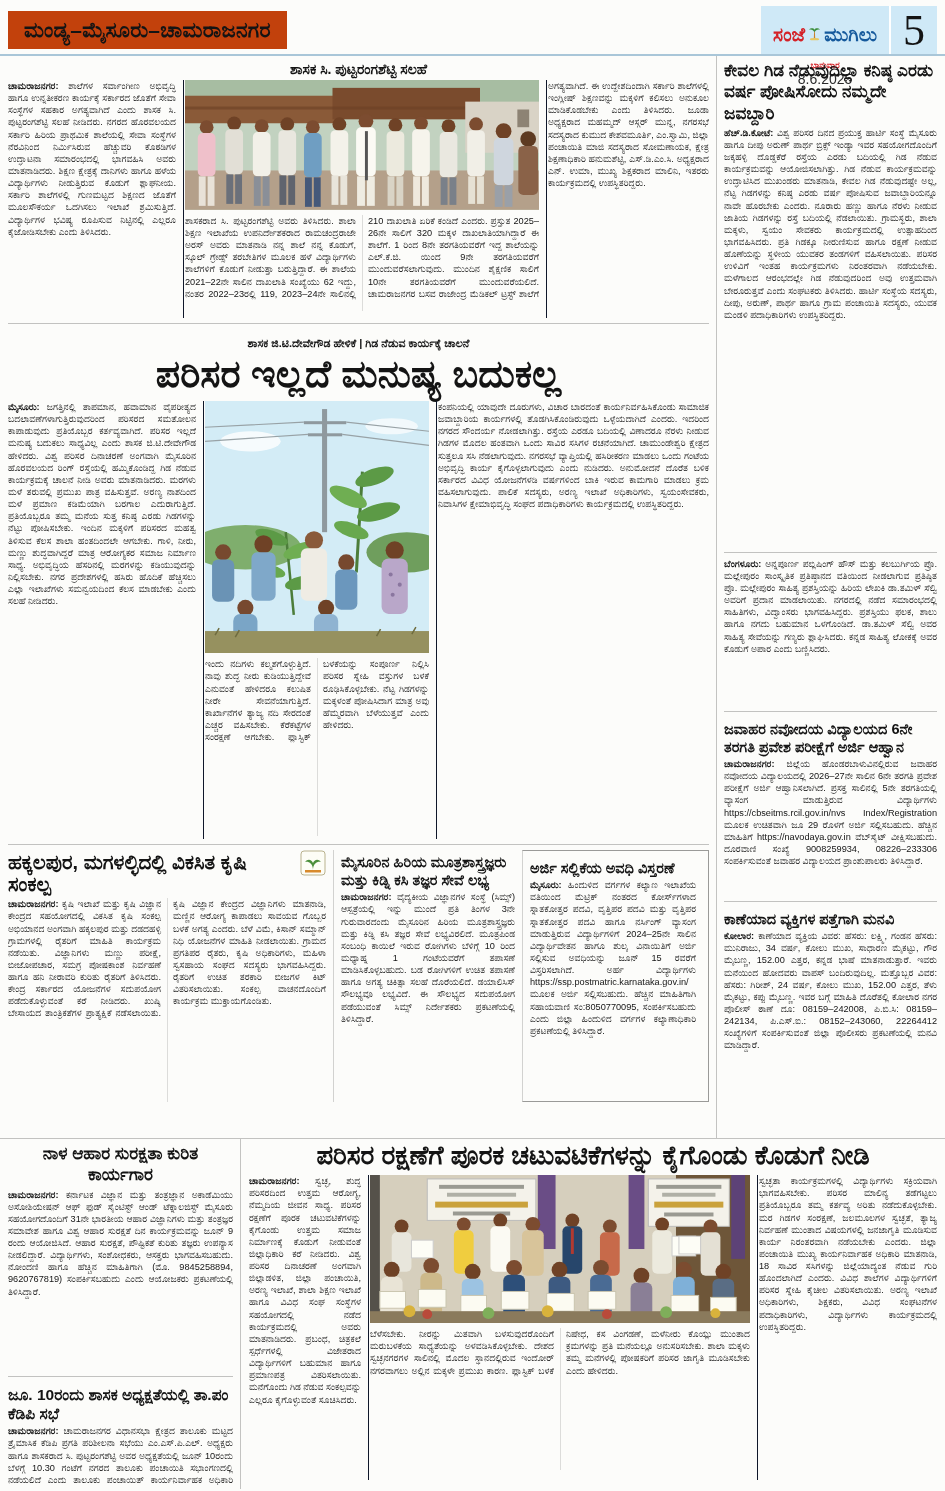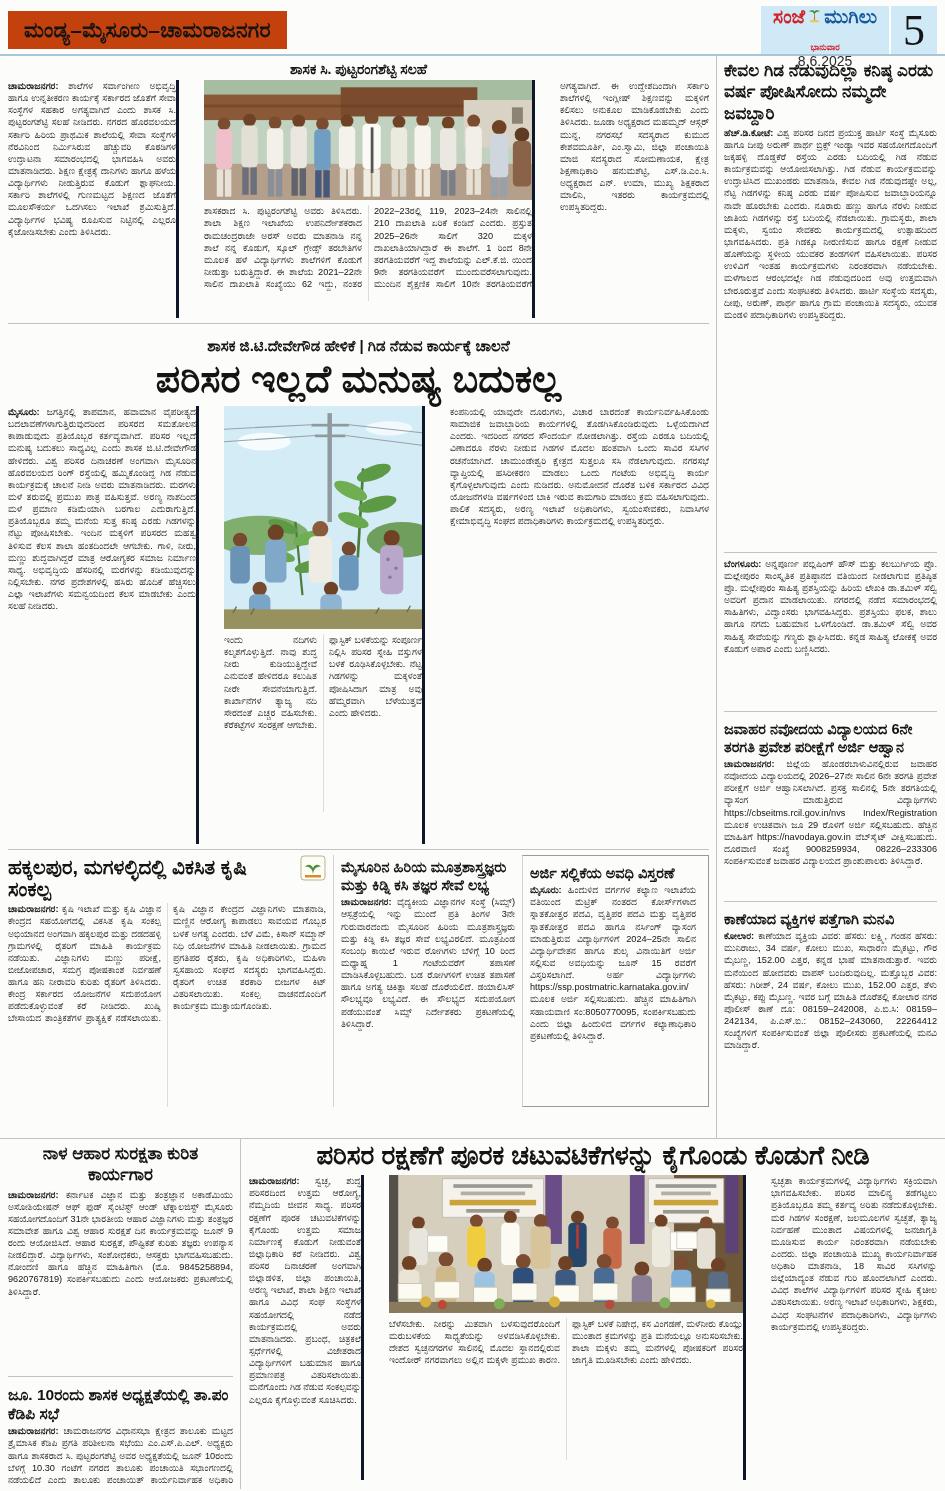--- a/index.html
+++ b/index.html
@@ -7,40 +7,40 @@
   .page {
     position:relative; width:945px; height:1491px; margin:0 auto;
     background:#fcfcfa; color:#141414;
     font-family:"Liberation Sans","DejaVu Sans",sans-serif;
     overflow:hidden;
   }
   
   .topbar { display:flex; align-items:stretch; height:56px; padding:6px 8px 0 8px; border-bottom:2px solid #a9c6d8; }
   .region { background:#c2410c; align-self:center; font-size:21px; font-weight:700; padding:7px 16px; letter-spacing:.3px; }
   .mast { margin-left:auto; display:flex; background:#cfe9f7; }
-  .mast-left { padding:0 12px 1px 12px; text-align:center; border-right:2px solid #ffffff; }
+  .mast-left { padding:18px 12px 1px 12px; text-align:center; border-right:2px solid #ffffff; }
   .mast-title { font-size:19px; font-weight:800; white-space:nowrap; display:flex; align-items:center; gap:2px; justify-content:center;}
   .t-red { color:#d42127; } .t-blue { color:#15599c; }
   .mast-day { color:#d42127; font-size:8.5px; font-weight:700; margin-top:14px;}
   .mast-date { color:#2a2a2a; font-size:14px; }
   .pagenum { width:46px; display:flex; align-items:center; justify-content:center;
     font-family:"Liberation Serif","DejaVu Serif",serif; font-size:44px; font-weight:500; }
   
   .kicker { text-align:center; font-weight:700; font-size:14px; padding:5px 0 2px 0; }
-  .kicker.small { font-size:15px; padding-top:8px; }
+  .kicker.small { font-size:11px; padding-top:8px; }
   .headline { text-align:center; font-weight:700; line-height:1.08; padding:2px 0 6px 0; }
   .h30 { font-size:29px; } .h40 { font-size:38px; } .h27 { font-size:26px; }
   .hl-left { text-align:left; }
   .h17 { font-size:17px; line-height:1.25; padding:4px 0 3px 0;}
   .h15 { font-size:14.5px; line-height:1.25; padding:3px 0 2px 0;}
   .h21 { font-size:20px; padding:2px 0 3px 0; text-align:left;}
   .leg { font-size:9.2px; line-height:1.32; text-align:justify; overflow:hidden; }
   .dl { font-weight:700; }
   .cols { display:flex; }
-  .cols > * + * { border-left:3px solid #0f172a; padding-left:25px; margin-left:0; }
+  .cols > * + * { border-left:1px solid #0f172a; padding-left:1px; margin-left:7px; }
   .twocol { column-count:2; column-gap:12px; column-rule:1px solid #dcdcda; }
   .hrule { border-top:1px solid #c2c2c0; margin:5px 0; }
   .photo { width:100%; }
   .photo svg { display:block; width:100%; height:auto; }
   .boxed { border:1px solid #9a9a98; padding:5px 12px; }
   
   .main { display:flex; padding:0 8px; height:1082px; }
   .main-left { width:708px; padding-right:7px; }
   .rail { flex:1; border-left:1px solid #c3c3c1; padding-left:7px; overflow:hidden;}
   .bottom { display:flex; padding:0 8px; height:351px; border-top:1px solid #c2c2c0; }

